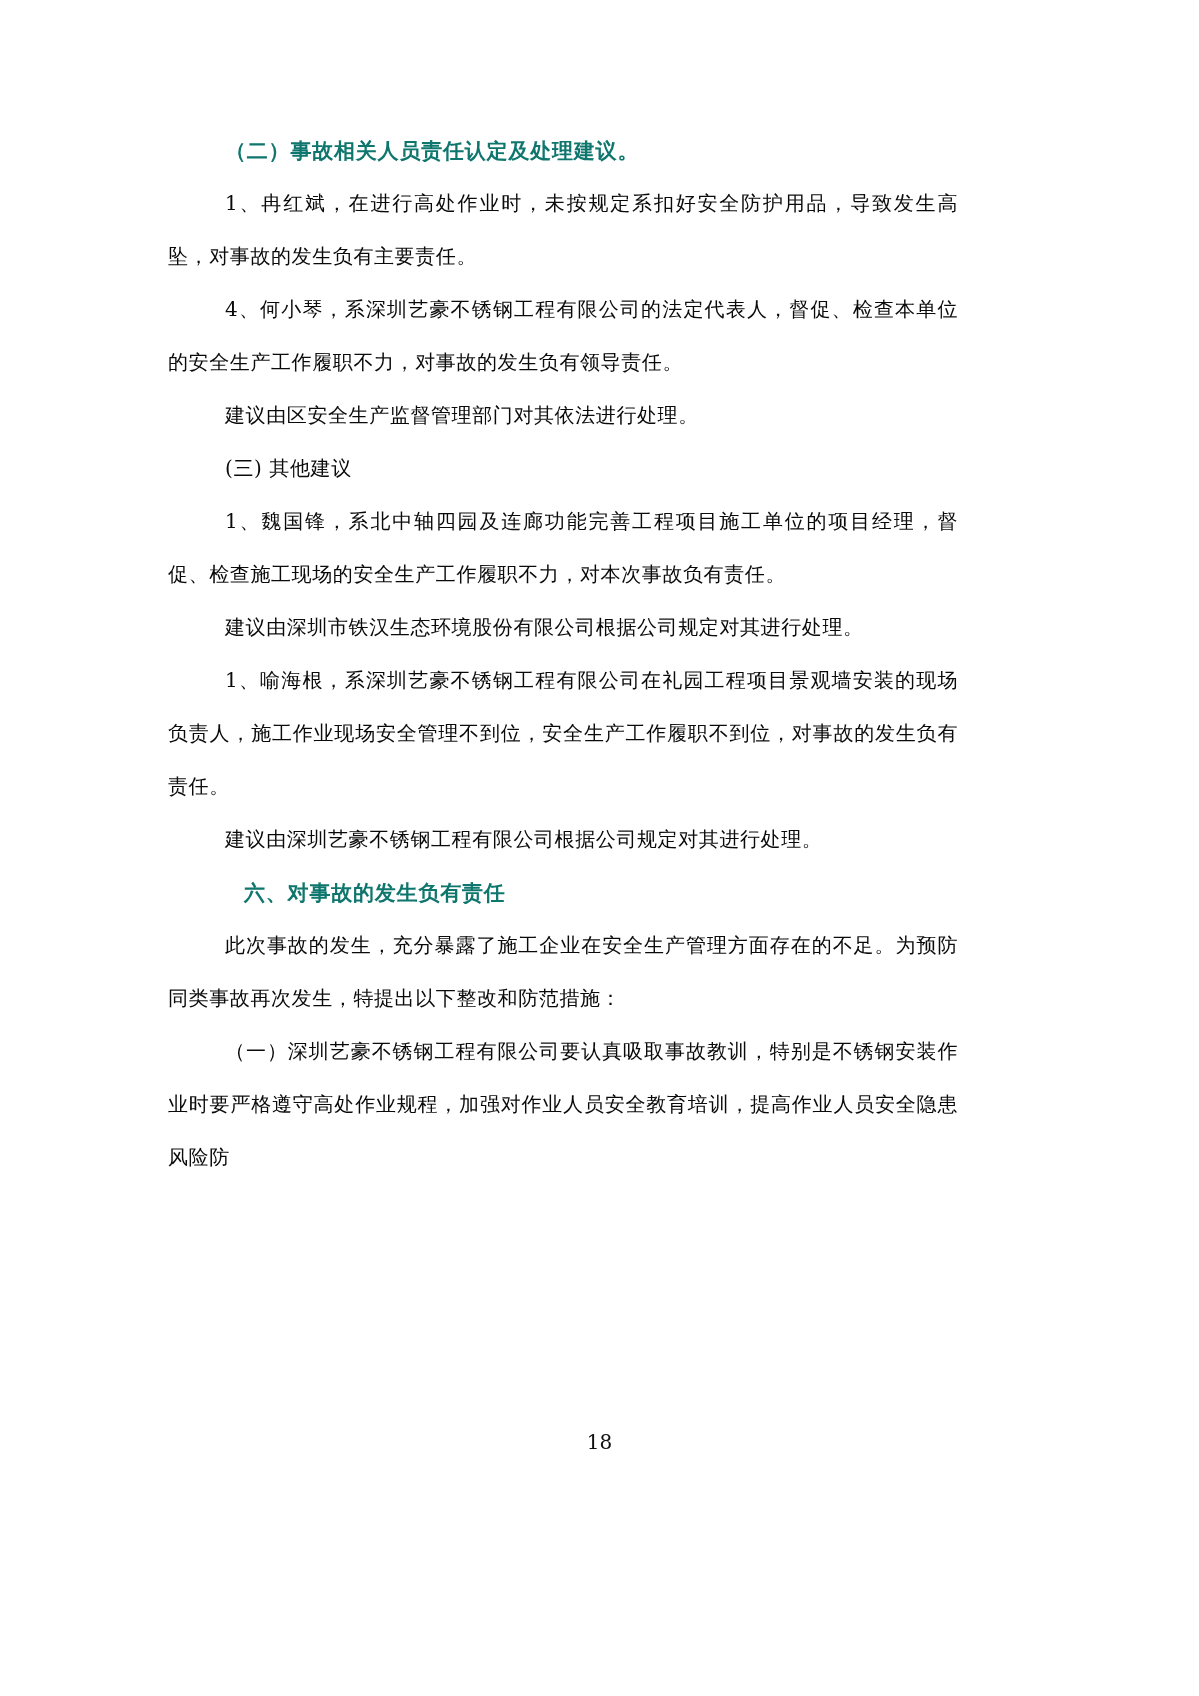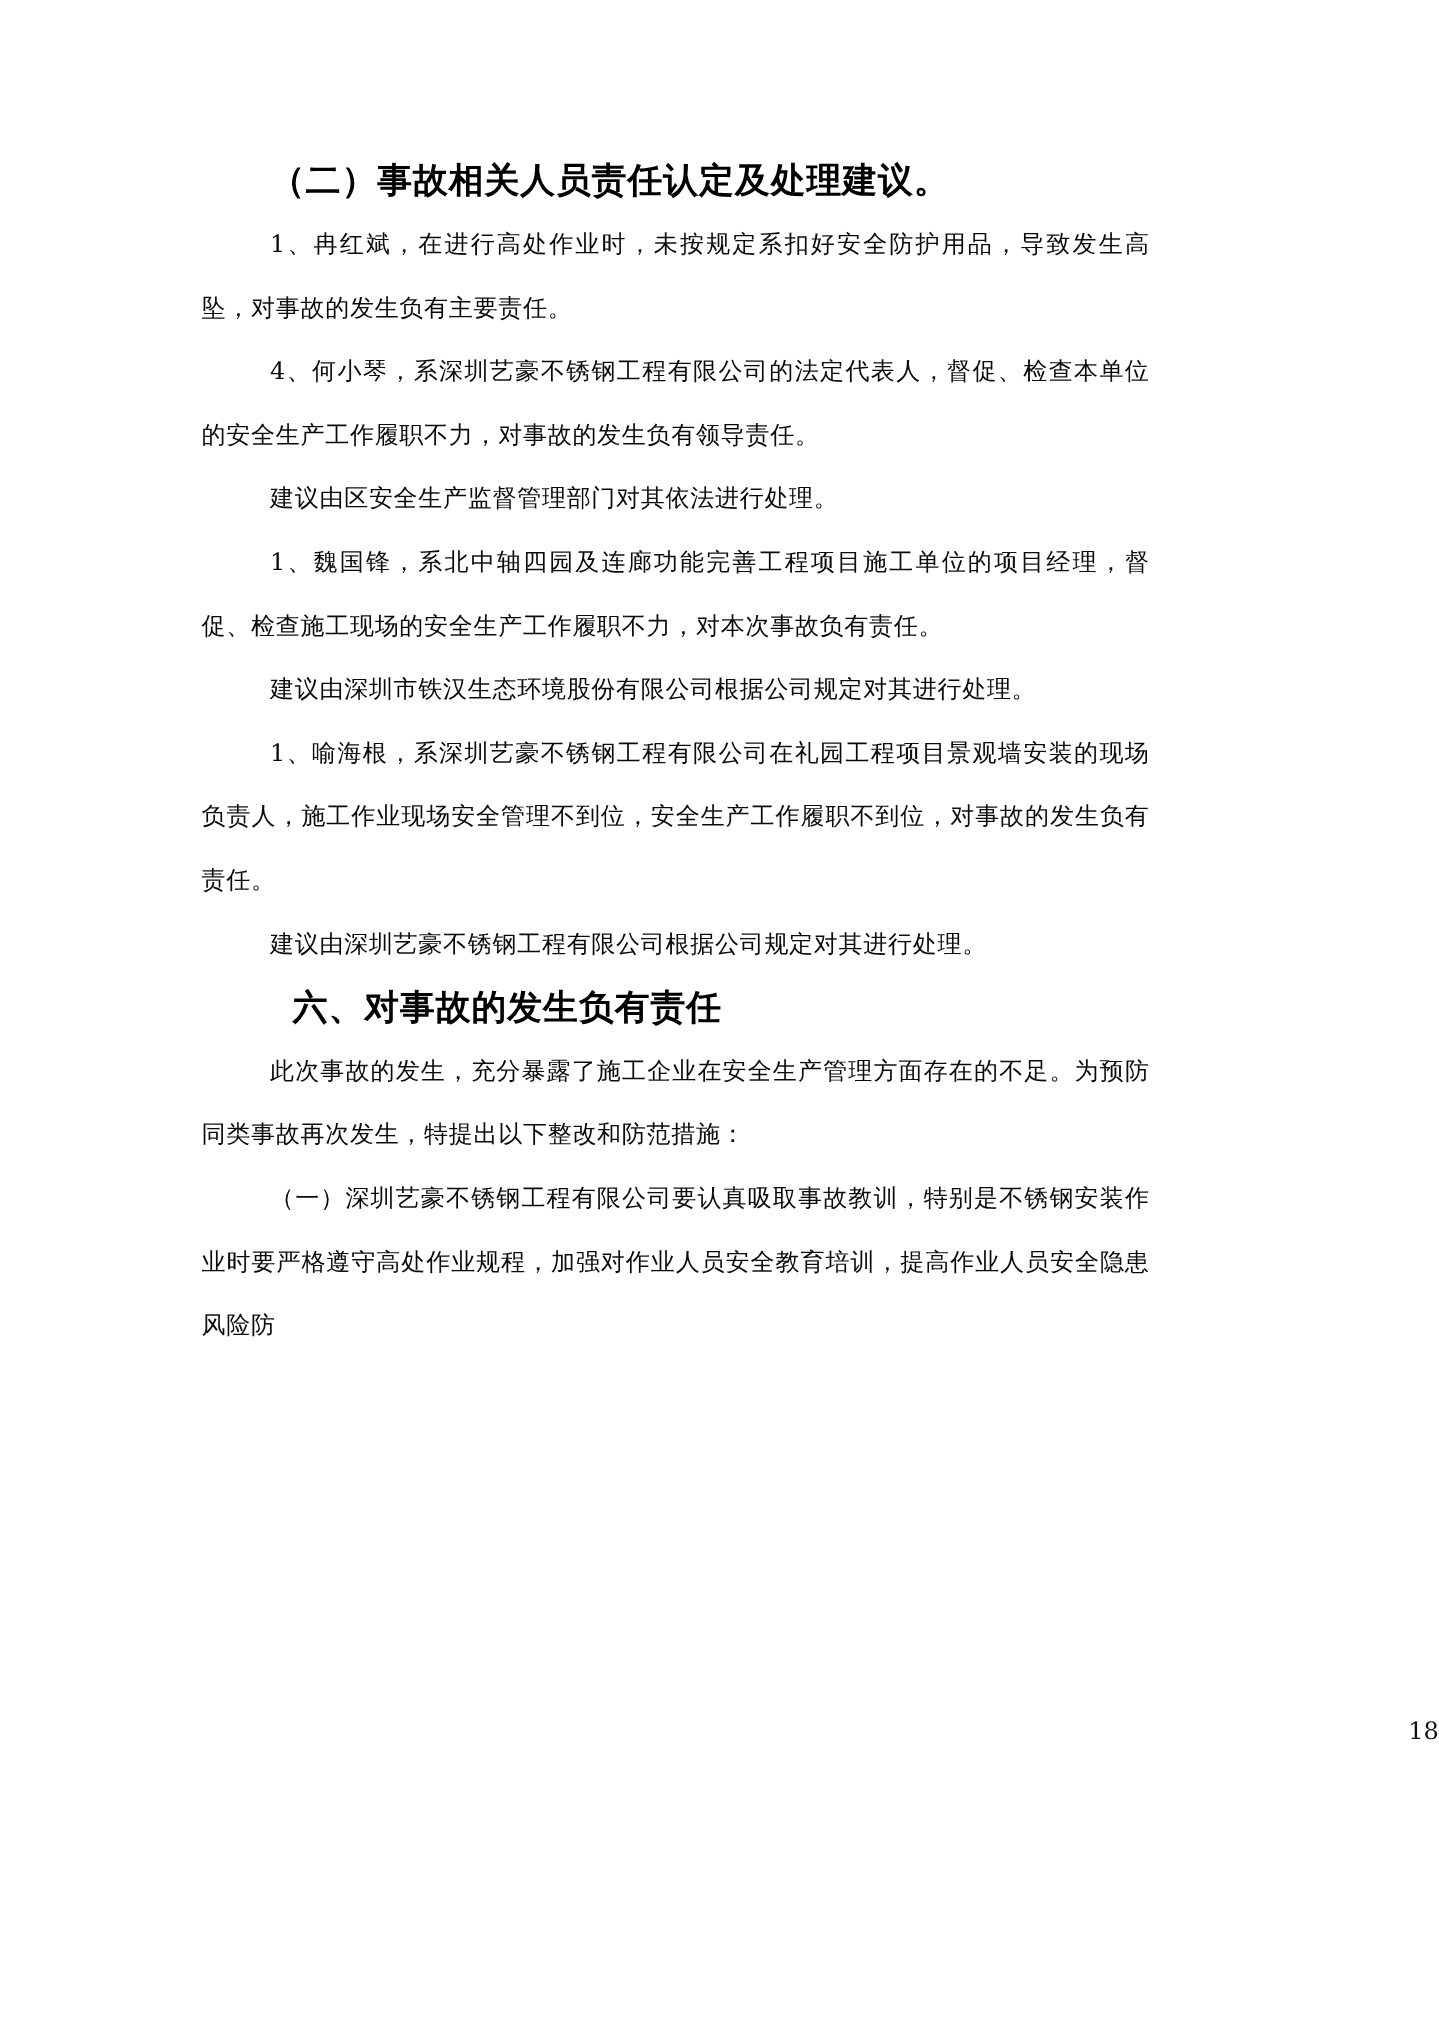--- a/index.html
+++ b/index.html
@@ -29,59 +29,60 @@
     text-align: justify;
     text-justify: inter-ideograph;
     margin: 0;
     letter-spacing: 0.6px;
     color: #0a0a0a;
   }
   .indent1 {
     text-indent: 57px;
   }
   .heading-bold {
-    font-size: 29px;
+    font-size: 21px;
     line-height: 53px;
     font-weight: bold;
     margin: 0;
     letter-spacing: 0.8px;
-    color: #000000;
+    color: #0f766e;
   }
   .heading-sub {
     text-indent: 57px;
   }
   .heading-center-ish {
     text-indent: 76px;
   }
   .page-number {
     position: absolute;
     left: 0;
     right: 0;
     top: 1430px;
-    text-align: right;
+    text-align: center;
     font-size: 20px;
     font-family: "DejaVu Serif", "Liberation Serif", serif;
     color: #111;
   }
 </style>
 </head>
 <body>
 
 <div class="page">
   <div class="content">
 
     <p class="heading-bold heading-sub">（二）事故相关人员责任认定及处理建议。</p>
 
     <p class="para indent1">1、冉红斌，在进行高处作业时，未按规定系扣好安全防护用品，导致发生高坠，对事故的发生负有主要责任。</p>
 
 
     <p class="para indent1">4、何小琴，系深圳艺豪不锈钢工程有限公司的法定代表人，督促、检查本单位的安全生产工作履职不力，对事故的发生负有领导责任。</p>
 
     <p class="para indent1">建议由区安全生产监督管理部门对其依法进行处理。</p>
 
+    <p class="para indent1">(三) 其他建议</p>
 
     <p class="para indent1">1、魏国锋，系北中轴四园及连廊功能完善工程项目施工单位的项目经理，督促、检查施工现场的安全生产工作履职不力，对本次事故负有责任。</p>
 
     <p class="para indent1">建议由深圳市铁汉生态环境股份有限公司根据公司规定对其进行处理。</p>
 
     <p class="para indent1">1、喻海根，系深圳艺豪不锈钢工程有限公司在礼园工程项目景观墙安装的现场负责人，施工作业现场安全管理不到位，安全生产工作履职不到位，对事故的发生负有责任。</p>
 
     <p class="para indent1">建议由深圳艺豪不锈钢工程有限公司根据公司规定对其进行处理。</p>
 
     <p class="heading-bold heading-center-ish">六、对事故的发生负有责任</p>

